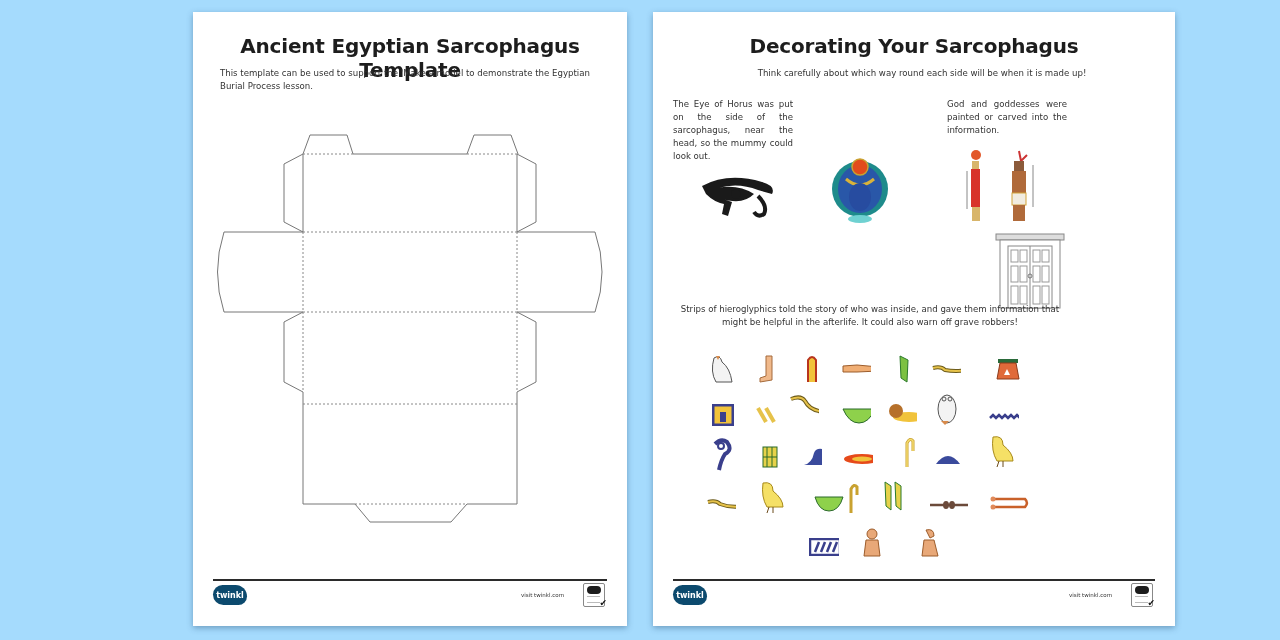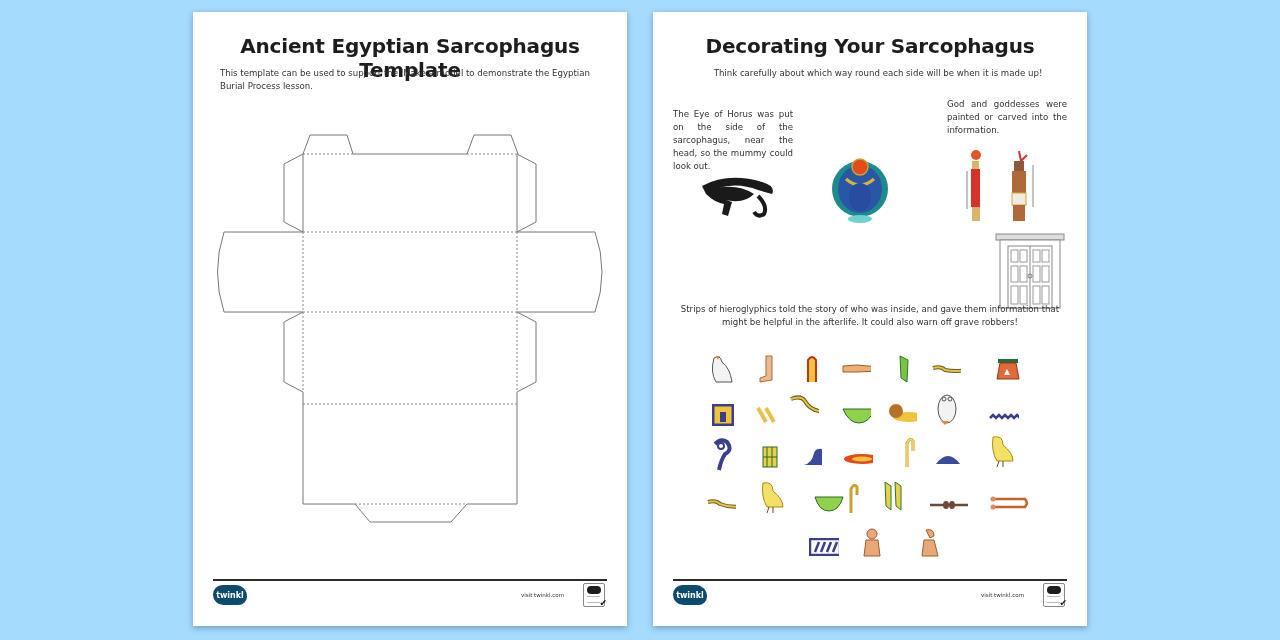--- a/index.html
+++ b/index.html
@@ -1,19 +1,19 @@
 <!DOCTYPE html>
 <html><head>
 <meta charset="utf-8">
 <style>
   html,body{margin:0;padding:0;}
   body{width:1280px;height:640px;background:#a5dbfd;position:relative;overflow:hidden;font-family:"DejaVu Sans","Liberation Sans",sans-serif;color:#222;}
   .page{position:absolute;background:#fff;box-shadow:0 2px 6px rgba(40,80,120,.45);}
   #page-left{left:193px;top:12px;width:434px;height:614px;}
-  #page-right{left:653px;top:12px;width:434px;height:614px;}
+  #page-right{left:653px;top:12px;width:522px;height:614px;}
   .title{position:absolute;left:0;width:100%;text-align:center;font-weight:bold;font-size:20px;color:#1d1d1d;letter-spacing:-.2px;}
   .intro{position:absolute;font-size:8.6px;line-height:13px;color:#333;}
   .para{position:absolute;font-size:8.6px;line-height:13px;color:#333;text-align:justify;}
   .footer-line{position:absolute;left:20px;right:20px;top:567px;height:2px;background:#2b2b2b;}
   .logo{position:absolute;left:20px;top:573px;width:34px;height:20px;background:#0c4a6e;border-radius:10px 12px 9px 11px;color:#fff;font-size:8px;font-weight:bold;display:flex;align-items:center;justify-content:center;}
   .visit{position:absolute;right:63px;top:580px;font-size:5.5px;color:#333;}
   .badge{position:absolute;right:22px;top:571px;width:20px;height:22px;border:1px solid #888;border-radius:2px;background:#fff;}
   .badge .cloud{position:absolute;left:3px;top:2px;width:14px;height:8px;background:#1d1d1d;border-radius:5px;}
   .badge .lines{position:absolute;left:3px;top:12px;width:13px;height:5px;border-top:1px solid #bbb;border-bottom:1px solid #bbb;}
   .badge .tick{position:absolute;right:-3px;bottom:-2px;font-size:9px;color:#111;}
@@ -73,21 +73,21 @@
       <div class="cloud"></div>
       <div class="lines"></div>
       <div class="tick">✔</div>
     </div>
 </div>
 
 <div class="page" id="page-right">
   <div class="title" style="top:22px;">Decorating Your Sarcophagus</div>
   <div class="intro" style="left:8px;width:100%;text-align:center;top:55px;">Think carefully about which way round each side will be when it is made up!</div>
 
-  <div class="para" style="left:20px;top:96px;width:120px;">The Eye of Horus was put on the side of the sarcophagus, near the head, so the mummy could look out.</div>
+  <div class="para" style="left:20px;top:86px;width:120px;">The Eye of Horus was put on the side of the sarcophagus, near the head, so the mummy could look out.</div>
   <div class="para" style="left:294px;top:86px;width:120px;">God and goddesses were painted or carved into the information.</div>
 
   <svg style="position:absolute;left:45px;top:160px;" width="80" height="46">
     <path d="M4,14 Q30,0 64,10 Q78,14 74,22 L60,18 Q40,10 20,16 Q40,12 56,22 Q44,34 22,26 L34,30 L30,44 L24,42 L26,32 Q16,30 8,22 Z" fill="#1a1a1a"></path>
     <circle cx="38" cy="22" r="5" fill="#1a1a1a"></circle>
     <path d="M60,24 Q70,34 66,42 Q60,46 56,40" stroke="#1a1a1a" stroke-width="4" fill="none"></path>
   </svg>
 
   <svg style="position:absolute;left:177px;top:145px;" width="60" height="68">
     <ellipse cx="30" cy="32" rx="28" ry="28" fill="#1e8b8b"></ellipse>

